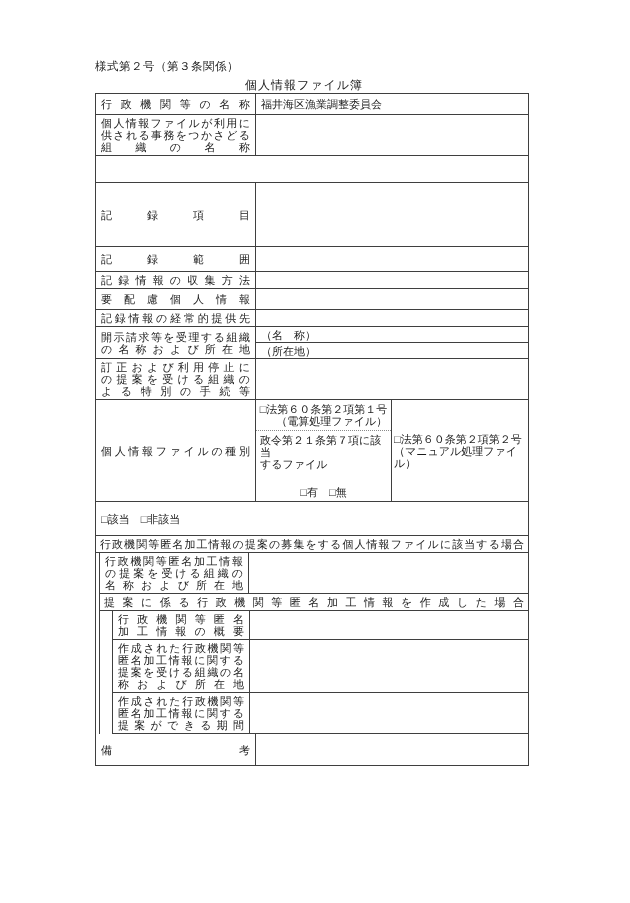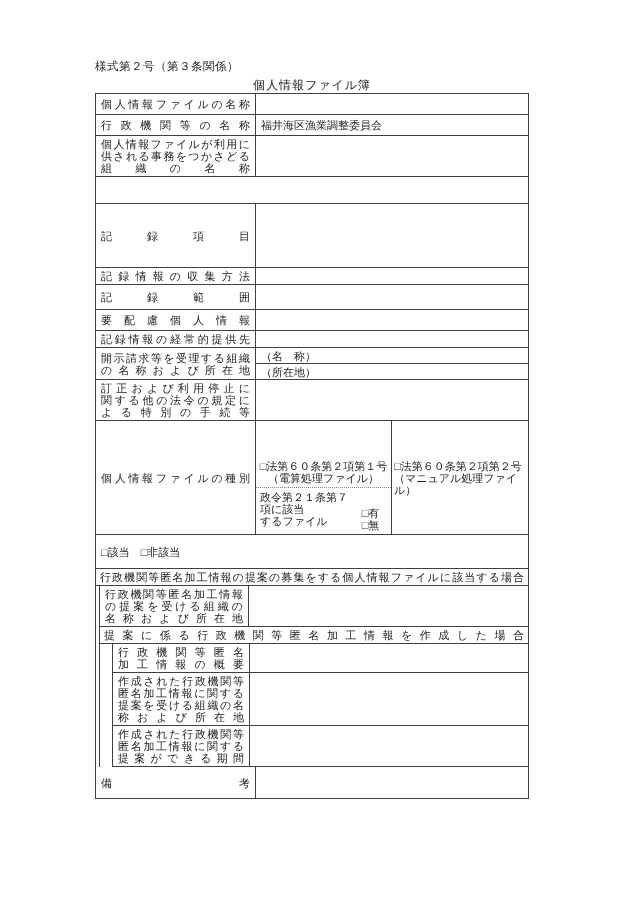--- a/index.html
+++ b/index.html
@@ -10,21 +10,21 @@
     color: #1c1c1c;
     position: relative;
   }
   .page { position: relative; width: 630px; height: 903px; background: #fff; font-family: Liberation Serif, serif; }
 
   .form-number {
     position: absolute; left: 95px; top: 59px;
     font-size: 11.5px; letter-spacing: 0.5px;
   }
   .page-title {
-    position: absolute; left: 95px; top: 77px; width: 434px;
+    position: absolute; left: 87px; top: 77px; width: 434px;
     text-align: center; font-size: 12px; letter-spacing: 1px;
   }
 
   .table {
     position: absolute; left: 95px; top: 93px; width: 434px;
     border: 1px solid #3f3f3f;
     font-size: 11px; line-height: 12px;
   }
 
   .row { display: flex; align-items: stretch; border-bottom: 1px solid #3f3f3f; }
@@ -64,25 +64,24 @@
   .value.type-cell { padding: 0; align-items: stretch; }
   .type-left {
     width: 136px; min-width: 136px;
     border-right: 1px solid #3f3f3f;
     display: flex; flex-direction: column;
   }
   .type-left-top {
     border-bottom: 1px dotted #8a8a8a;
     padding: 3px 3px;
     display: flex; align-items: center; justify-content: center;
-    text-align: center; white-space: pre-line;
+    text-align: right; white-space: pre-line;
     min-height: 30px;
-    margin-top: 36px;
-  }
-  .type-left-bottom { padding: 3px 4px; flex: 1; display: flex; flex-direction: row; justify-content: space-between; }
+  }
+  .type-left-bottom { padding: 3px 4px; flex: 1; display: flex; flex-direction: column; justify-content: space-between; }
   .type-left-bottom .opt-line { text-align: center; margin-top: 16px; }
   .type-left-bottom .desc { white-space: pre-line; }
   .type-right {
     flex: 1; display: flex; align-items: center; justify-content: center;
     white-space: pre-line; padding: 2px 2px;
   }
 
   
   .section-header { border-bottom: 1px solid #3f3f3f; padding: 2px 4px; }
   .section-header .cell-text { display: block; }
@@ -94,26 +93,20 @@
 </head>
 <body>
 
 <div class="page">
 
   <div class="form-number">様式第２号（第３条関係）</div>
   <div class="page-title">個人情報ファイル簿</div>
 
   <div class="table">
 
-    <div class="row" style="min-height:21px">
-      <div class="label">
-          <span class="cell-text">個人情報ファイルの名称</span>
-        </div>
-      <div class="value"></div>
-    </div>
 
     <div class="row" style="min-height:21px">
       <div class="label">
           <span class="cell-text">行政機関等の名称</span>
         </div>
       <div class="value">福井海区漁業調整委員会</div>
     </div>
 
     <div class="row" style="min-height:37px">
       <div class="label">
@@ -128,30 +121,30 @@
       <div class="value"></div>
     </div>
 
     <div class="row" style="min-height:64px">
       <div class="label">
           <span class="cell-text">記録項目</span>
         </div>
       <div class="value"></div>
     </div>
 
+    <div class="row" style="min-height:25px">
+      <div class="label">
+          <span class="cell-text">記録範囲</span>
+        </div>
+      <div class="value"></div>
+    </div>
+
     <div class="row" style="min-height:16px">
       <div class="label">
           <span class="cell-text">記録情報の収集方法</span>
-        </div>
-      <div class="value"></div>
-    </div>
-
-    <div class="row" style="min-height:25px">
-      <div class="label">
-          <span class="cell-text">記録範囲</span>
         </div>
       <div class="value"></div>
     </div>
 
     <div class="row" style="min-height:21px">
       <div class="label">
           <span class="cell-text">要配慮個人情報</span>
         </div>
     </div>
 
@@ -169,21 +162,21 @@
         </div>
       <div class="value stacked">
         <div class="sub sub-top">（名　称）</div>
         <div class="sub">（所在地）</div>
       </div>
     </div>
 
     <div class="row" style="min-height:36px">
       <div class="label">
           <span class="cell-text">訂正および利用停止に
-関する他の法令の規定に
+の提案を受ける組織の
 よる特別の手続等</span>
         </div>
       <div class="value"></div>
     </div>
 
     <div class="row" style="min-height:64px">
       <div class="label">
           <span class="cell-text">個人情報ファイルの種別</span>
         </div>
       <div class="value type-cell">

